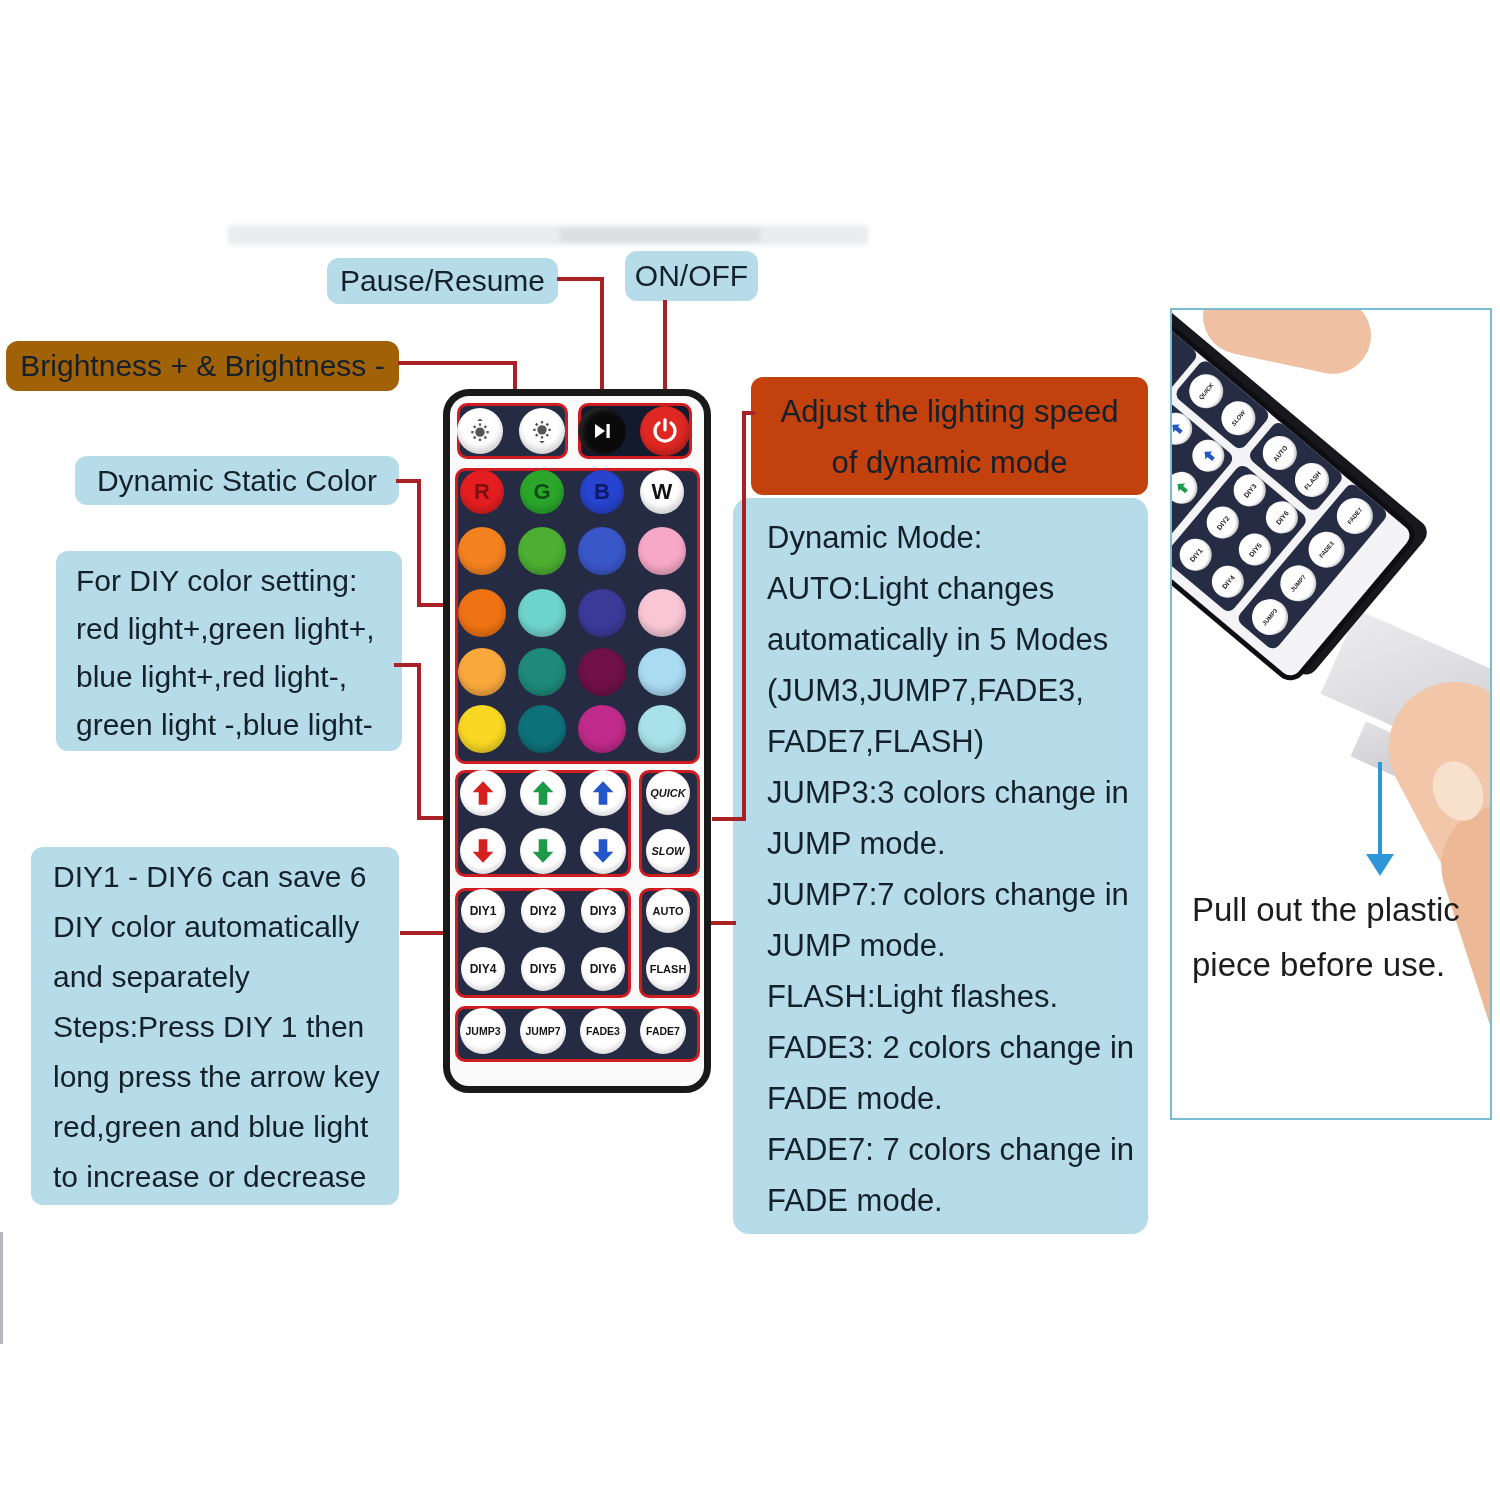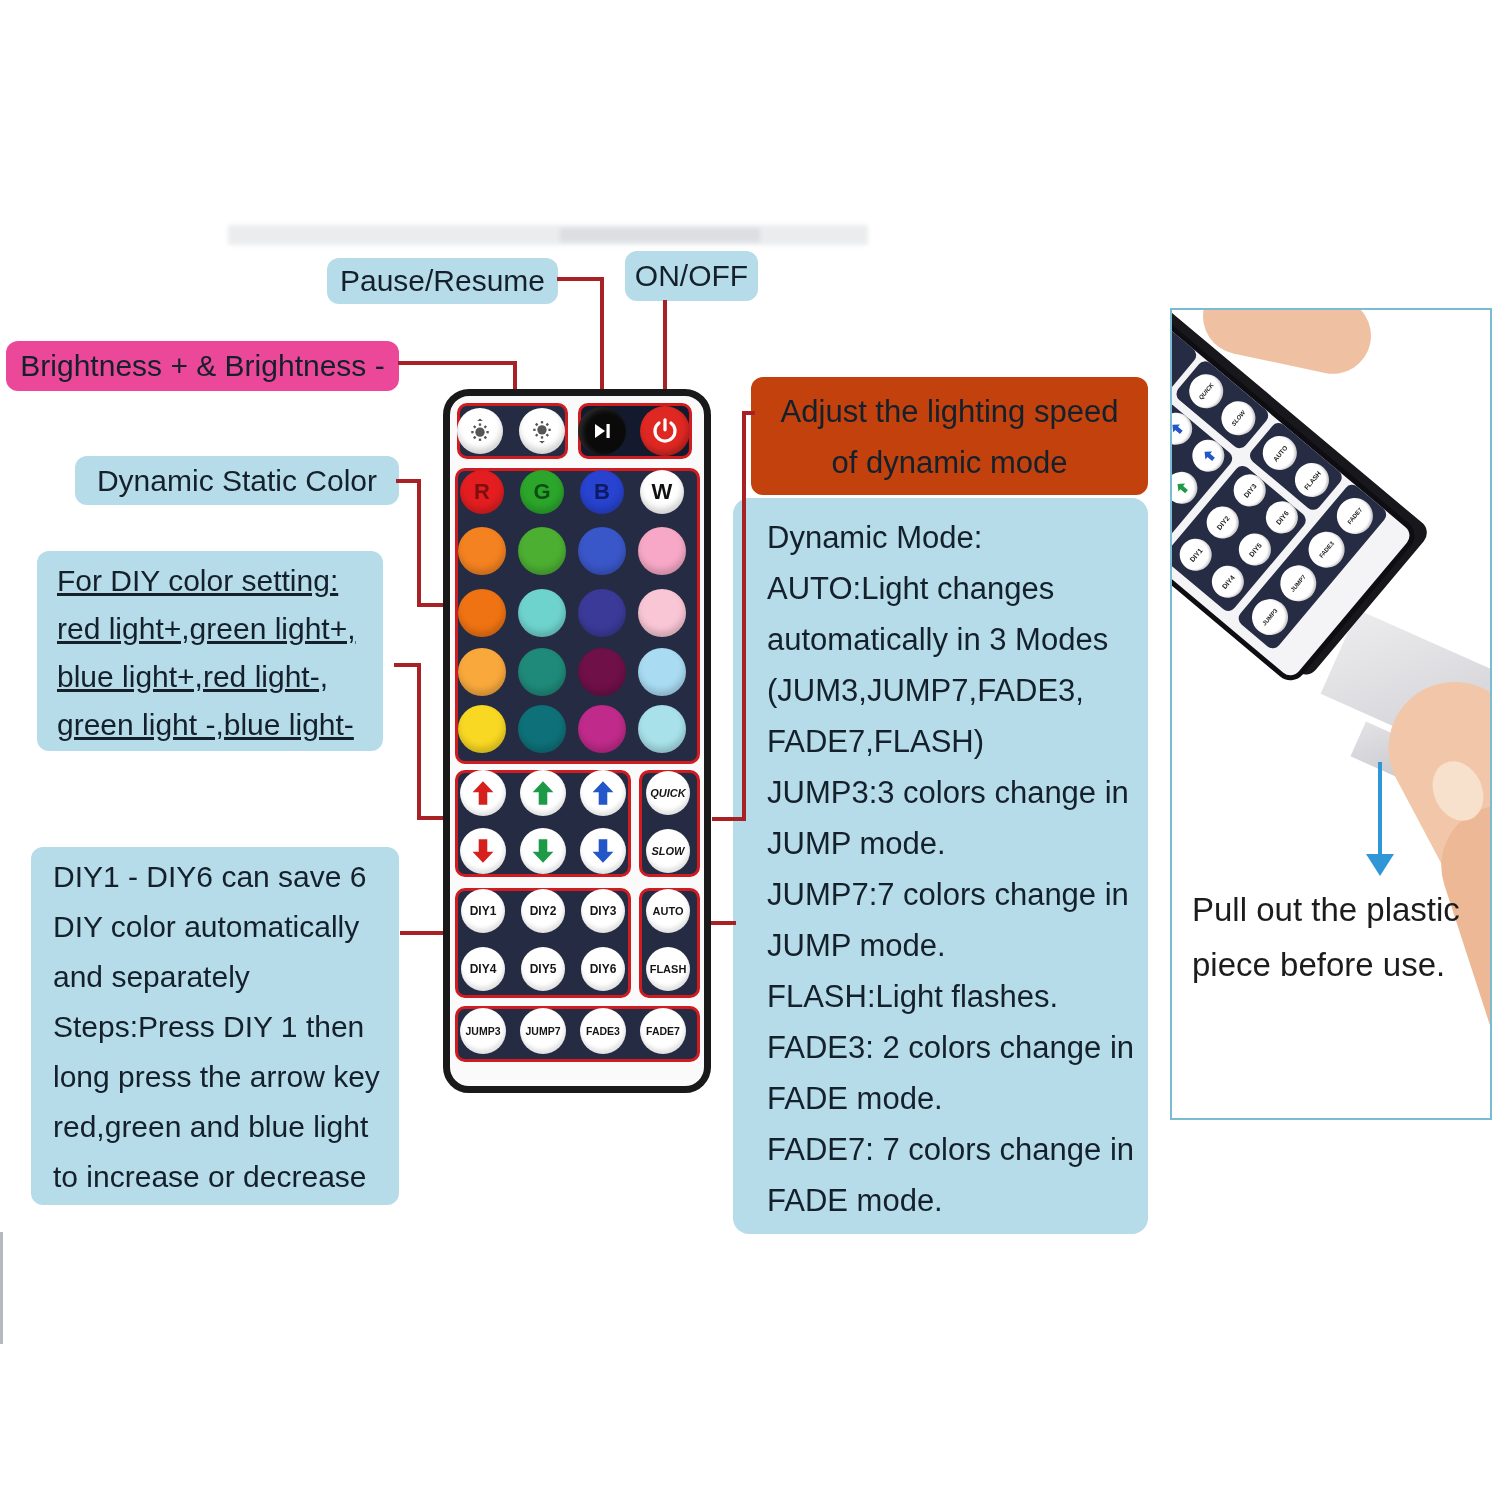--- a/index.html
+++ b/index.html
@@ -47,27 +47,27 @@
   <div class="wm" style="left:228px;top:225px;width:640px;height:20px;background:rgba(140,150,158,0.18);"></div>
   <div class="wm" style="left:560px;top:228px;width:200px;height:14px;background:rgba(120,130,140,0.12);"></div>
   <div class="abs" style="left:0;top:1232px;width:3px;height:112px;background:rgba(90,100,110,0.45);"></div>
 
   <div class="co" style="left: 327px; top: 258px; width: 231px; height: 46px; background-color: rgb(182, 219, 233);">
     <span>Pause/Resume</span>
   </div>
   <div class="co" style="left: 625px; top: 251px; width: 133px; height: 50px; background-color: rgb(182, 219, 233);">
     <span>ON/OFF</span>
   </div>
-  <div class="co" style="left: 6px; top: 341px; width: 393px; height: 50px; background-color: #ec4899;">
+  <div class="co" style="left: 6px; top: 341px; width: 393px; height: 50px; background-color: #a16207;">
     <span>Brightness + &amp; Brightness -</span>
   </div>
   <div class="co" style="left: 75px; top: 456px; width: 324px; height: 49px; background-color: rgb(182, 219, 233);">
     <span>Dynamic Static Color</span>
   </div>
-  <div class="co ml" style="left: 37px; top: 551px; width: 346px; height: 200px; padding: 6px 0px 0px 20px; font-size: 30px; line-height: 48px; background-color: rgb(182, 219, 233); text-decoration: underline;">
+  <div class="co ml" style="left: 56px; top: 551px; width: 346px; height: 200px; padding: 6px 0px 0px 20px; font-size: 30px; line-height: 48px; background-color: rgb(182, 219, 233);">
       <div class="ln">For DIY color setting:</div>
       <div class="ln">red light+,green light+,</div>
       <div class="ln">blue light+,red light-,</div>
       <div class="ln">green light -,blue light-</div>
     </div>
   <div class="co ml" style="left: 31px; top: 847px; width: 368px; height: 358px; padding: 5px 0px 0px 22px; font-size: 30px; line-height: 50px; background-color: rgb(182, 219, 233);">
       <div class="ln">DIY1 - DIY6 can save 6</div>
       <div class="ln">DIY color automatically</div>
       <div class="ln">and separately</div>
       <div class="ln">Steps:Press DIY 1 then</div>
@@ -75,21 +75,21 @@
       <div class="ln">red,green and blue light</div>
       <div class="ln">to increase or decrease</div>
     </div>
   <div class="co ml" style="left: 751px; top: 377px; width: 397px; height: 118px; padding: 9px 0px 0px; font-size: 31px; line-height: 51px; text-align: center; background-color: #c2410c;">
       <div class="ln">Adjust the lighting speed</div>
       <div class="ln">of dynamic mode</div>
     </div>
   <div class="co ml" style="left: 733px; top: 498px; width: 415px; height: 736px; padding: 14px 0px 0px 34px; font-size: 31px; line-height: 51px; border-radius: 16px; background-color: rgb(182, 219, 233);">
       <div class="ln">Dynamic Mode:</div>
       <div class="ln">AUTO:Light changes</div>
-      <div class="ln">automatically in 3 Modes</div>
+      <div class="ln">automatically in 5 Modes</div>
       <div class="ln">(JUM3,JUMP7,FADE3,</div>
       <div class="ln">FADE7,FLASH)</div>
       <div class="ln">JUMP3:3 colors change in</div>
       <div class="ln">JUMP mode.</div>
       <div class="ln">JUMP7:7 colors change in</div>
       <div class="ln">JUMP mode.</div>
       <div class="ln">FLASH:Light flashes.</div>
       <div class="ln">FADE3: 2 colors change in</div>
       <div class="ln">FADE mode.</div>
       <div class="ln">FADE7: 7 colors change in</div>

